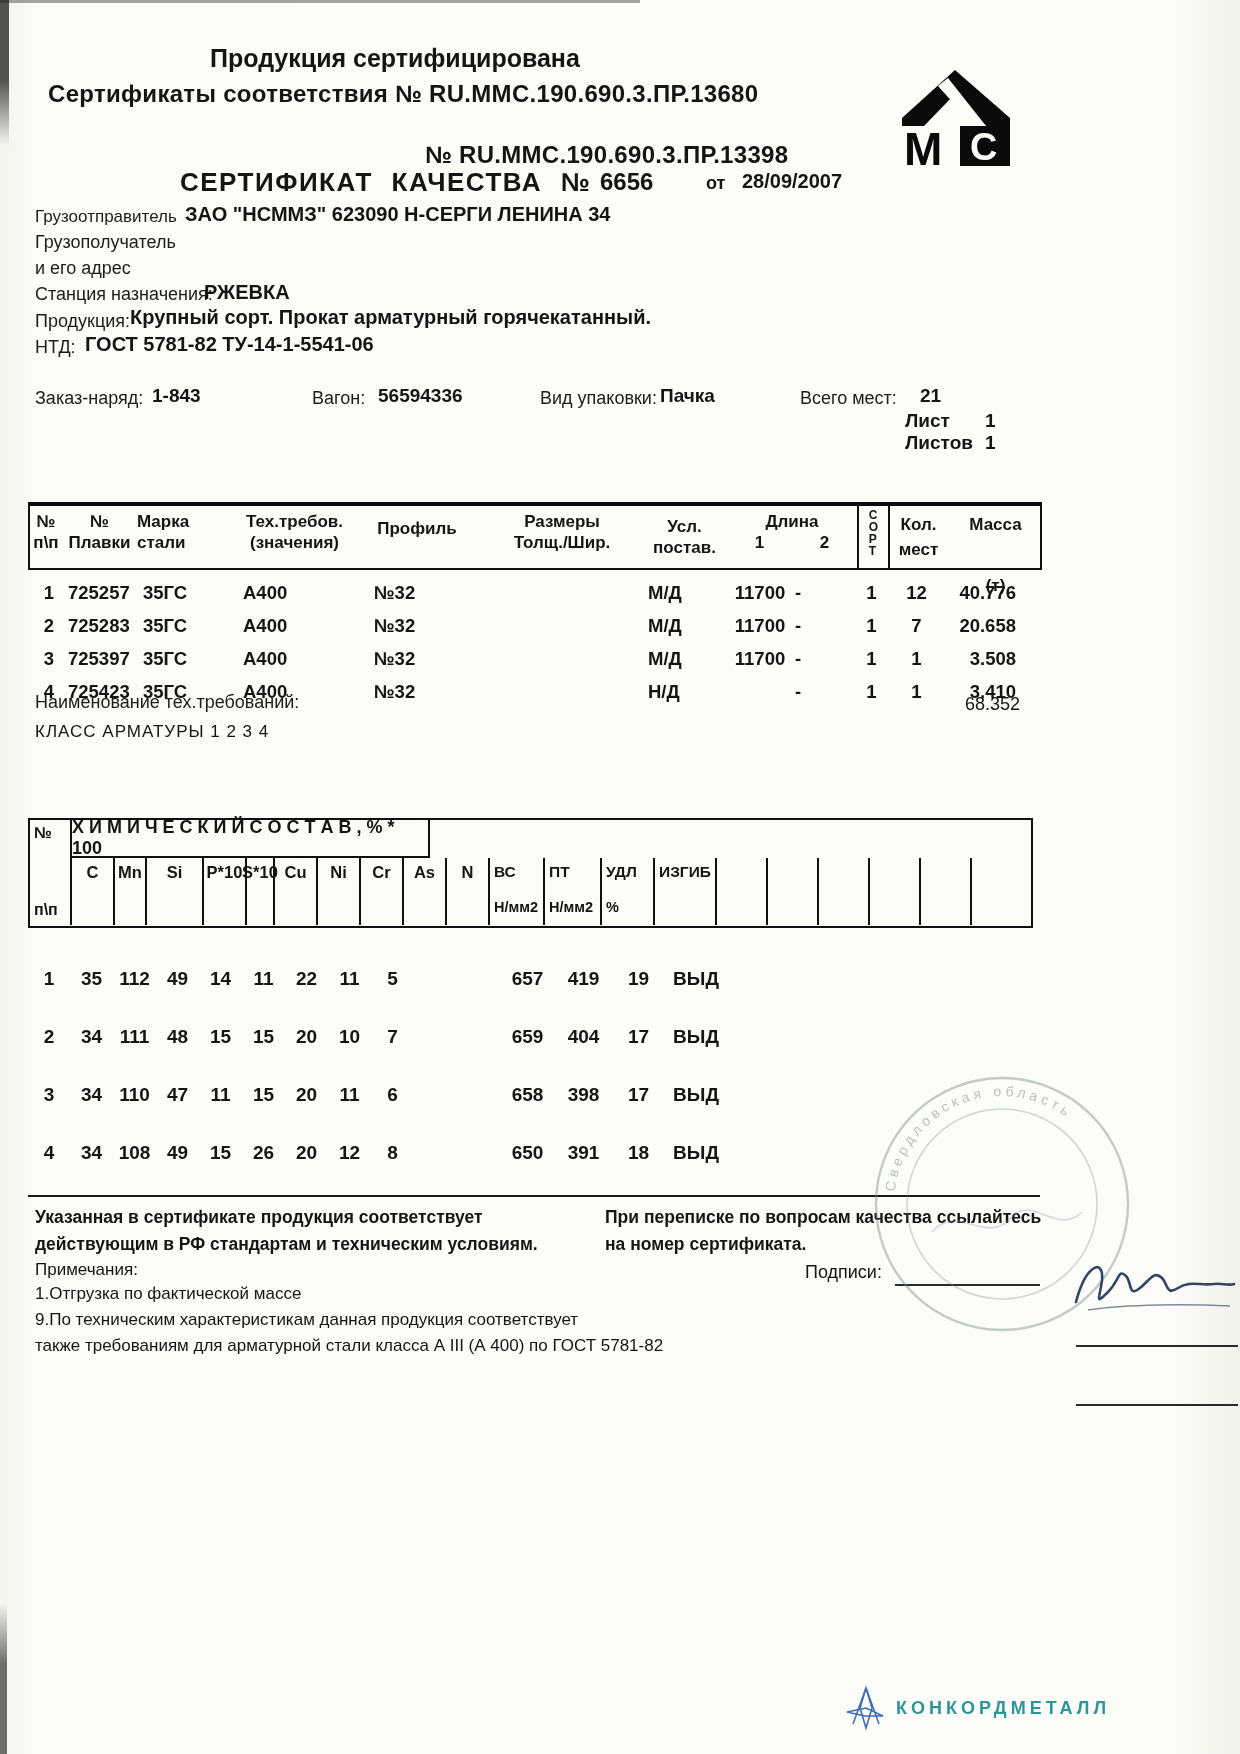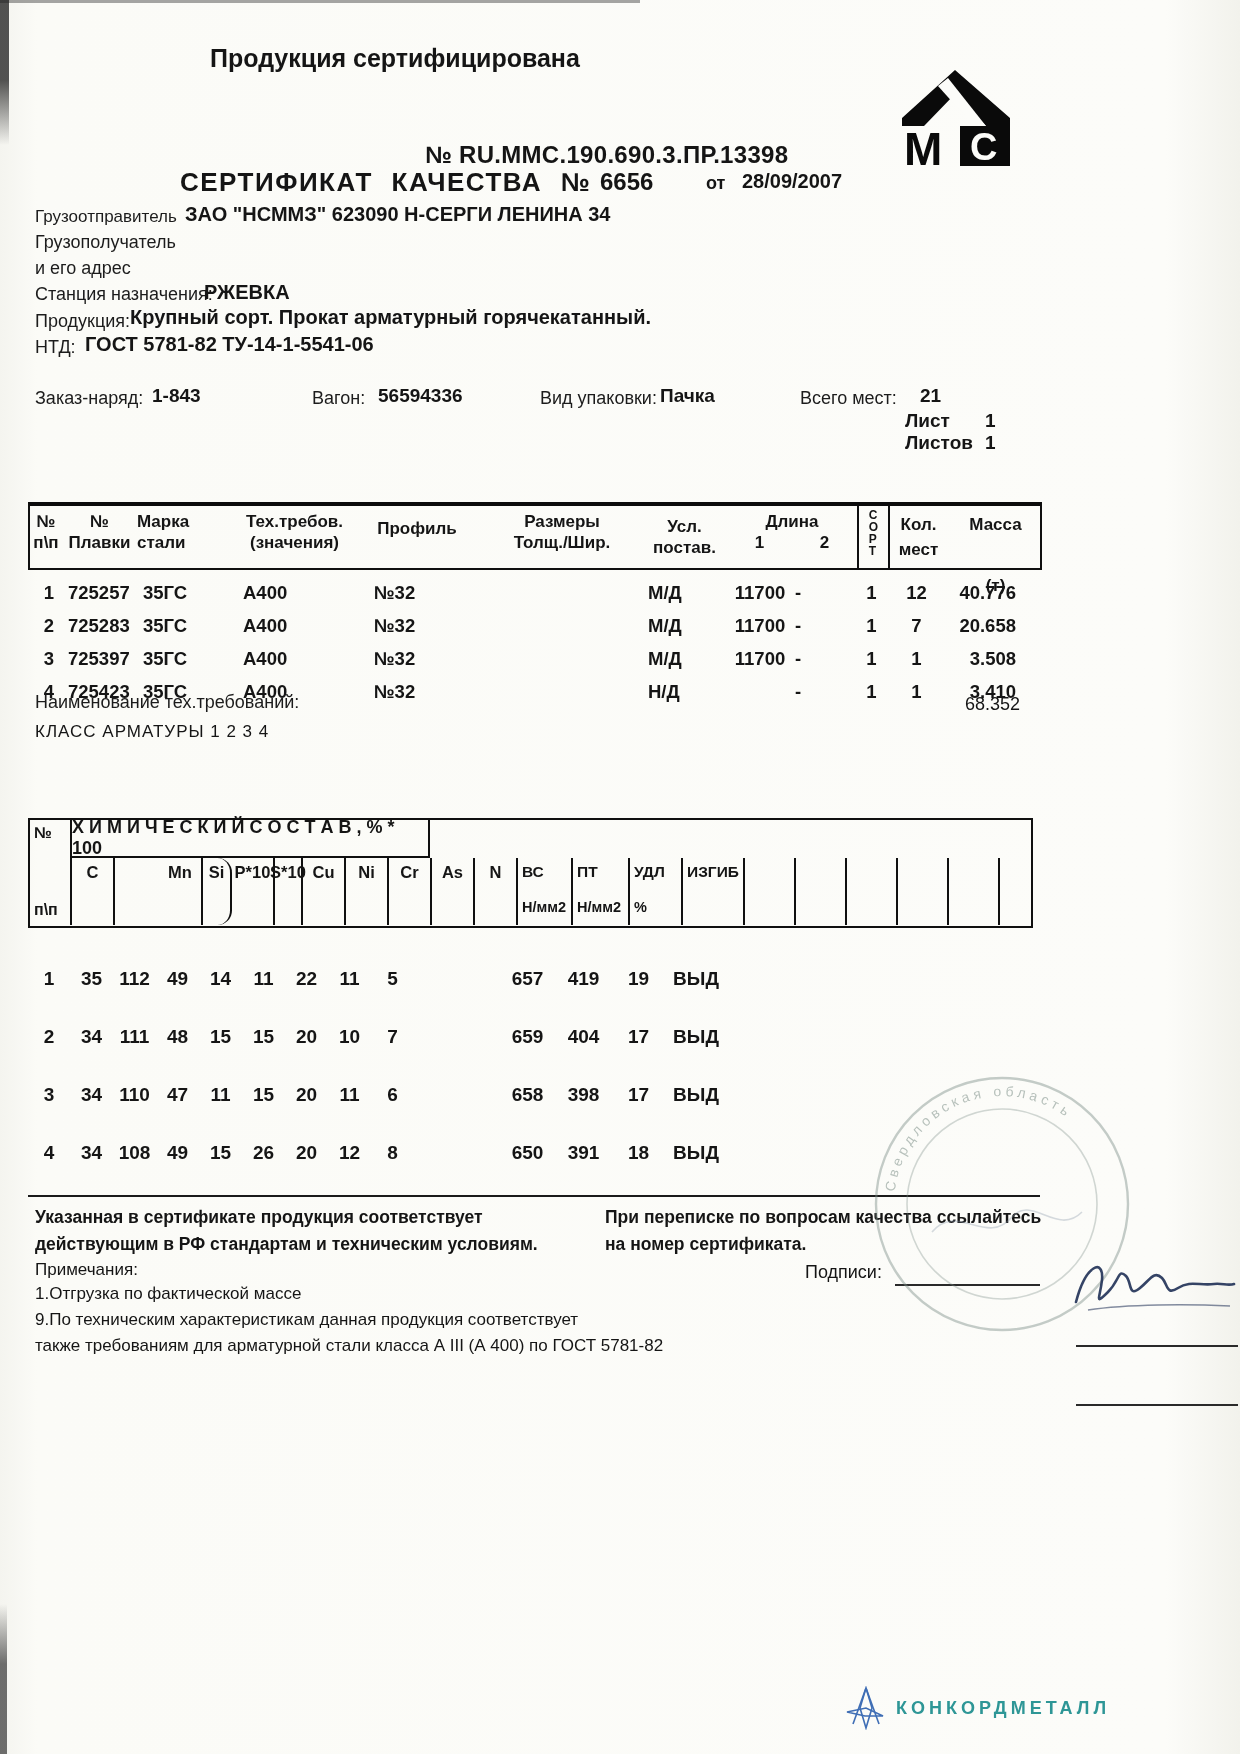--- a/index.html
+++ b/index.html
@@ -62,20 +62,21 @@
 </head>
 <body>
 
 <div class="page">
 
   <div class="edge-top"></div>
   <div class="edge-tl"></div>
   <div class="edge-bl"></div>
 
   <div class="abs h-cert" style="left:210px;top:44px;">Продукция сертифицирована</div>
+  <div class="abs h-conf" style="left:48px;top:80px;">Сертификаты соответствия № RU.MMC.190.690.3.ПР.13680</div>
   <div class="abs h-conf" style="left:425px;top:141px;">№ RU.MMC.190.690.3.ПР.13398</div>
 
   <div class="abs" style="left:898px;top:68px;">
     <svg width="118" height="100" viewBox="0 0 118 100">
       <polygon points="4,50 57,2 112,50 112,58 88,58 57,26 26,58 4,58" fill="#0a0a0a"></polygon>
       <polygon points="40,18 50,10 88,58 76,58" fill="#fcfcf9"></polygon>
       <text x="6" y="97" font-family="Liberation Sans,sans-serif" font-size="46" font-weight="700" fill="#0a0a0a">М</text>
       <rect x="62" y="58" width="50" height="40" fill="#0a0a0a"></rect>
       <text x="72" y="92" font-family="Liberation Sans,sans-serif" font-size="38" font-weight="700" fill="#fcfcf9">С</text>
     </svg>
@@ -225,22 +226,22 @@
   <div class="ctable-head">
     <div class="c-no">
       <span>№</span>
         <span>п\п</span>
     </div>
     <div class="c-row1">
       <div class="c-title chem-title">Х И М И Ч Е С К И Й     С О С Т А В ,  % * 100</div>
     </div>
     <div class="c-row2">
         <div class="cl" style="width: 43px;">C</div>
-        <div class="cl" style="width: 44px; margin-left: 44px;">Mn</div>
-        <div class="cl" style="width: 29px; border-radius: 17px;">Si</div>
+        <div class="cl" style="width: 32px;">Mn</div>
+        <div class="cl" style="width: 57px;">Si</div>
         <div class="cl" style="width: 43px;">P*10</div>
         <div class="cl" style="width: 28px;">S*10</div>
         <div class="cl" style="width: 43px;">Cu</div>
         <div class="cl" style="width: 43px;">Ni</div>
         <div class="cl" style="width: 43px;">Cr</div>
         <div class="cl" style="width: 43px;">As</div>
         <div class="cl" style="width: 43px;">N</div>
         <div class="cl two" style="width: 55px; font-size: 15.5px;">
           <span>ВС</span>
           <span class="s2">Н/мм2</span>

